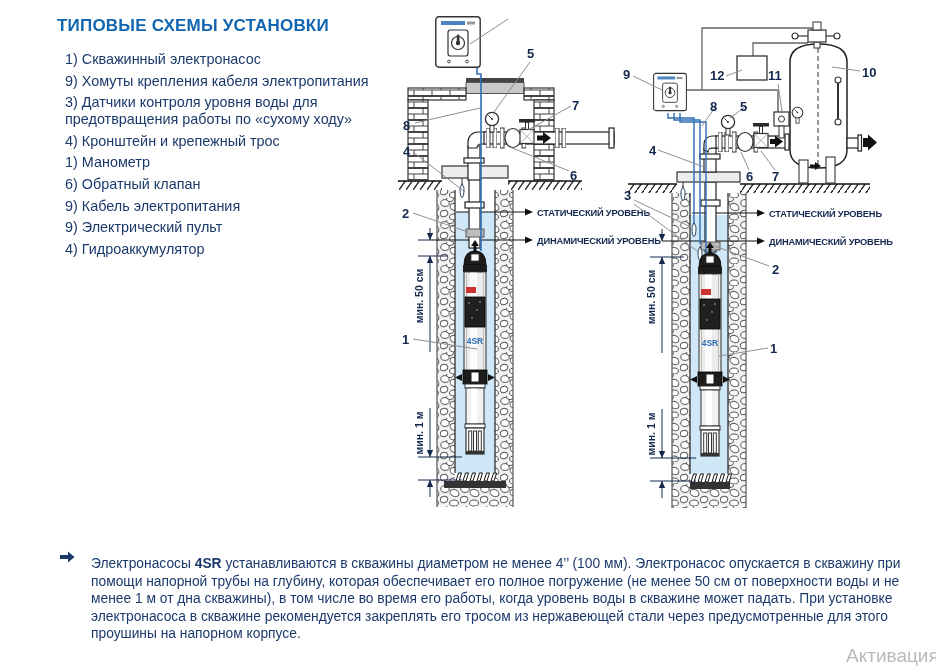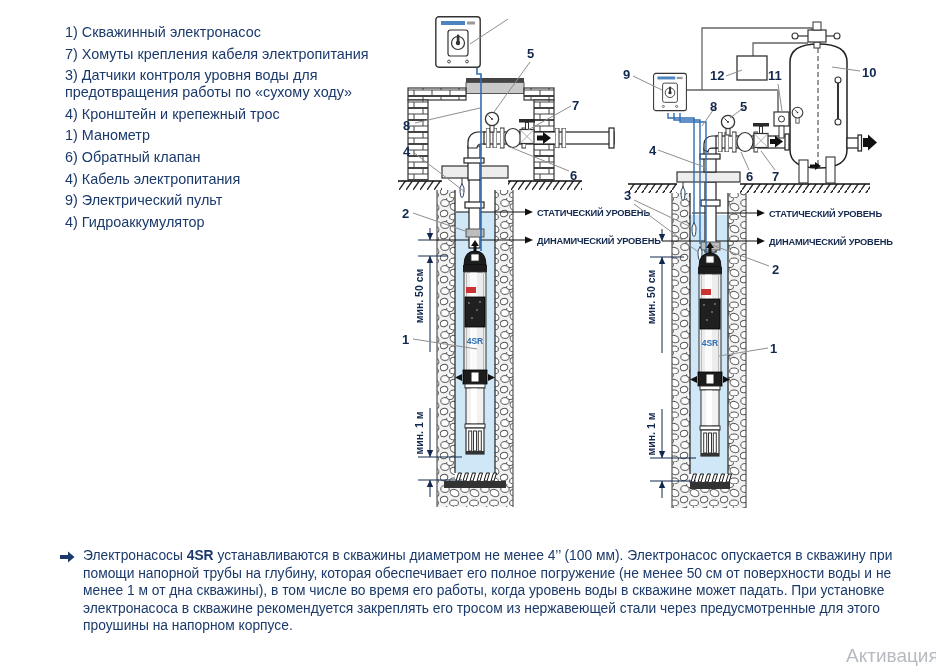--- a/index.html
+++ b/index.html
@@ -5,46 +5,47 @@
   html,body{margin:0;padding:0;}
   .page{position:relative;width:936px;height:672px;background:#ffffff;overflow:hidden;
         font-family:"Liberation Sans", sans-serif;}
   .left-col{position:absolute;left:57px;top:16px;width:356px;}
   .title{font-size:17px;font-weight:bold;color:#1266b1;margin:0 0 15px 0;letter-spacing:.2px;}
   .legend{list-style:none;margin:8px;padding:0;}
   .legend li{font-size:14.4px;line-height:17px;color:#1b3a6b;margin-bottom:4.6px;font-weight:500;}
   .diagram-svg{position:absolute;left:395px;top:0;}
   .footnote{position:absolute;left:60px;top:547px;width:860px;display:flex;gap:8px;}
   .footnote .bullet{flex:0 0 15px;margin-top:4px;}
-  .footnote p{margin:0;font-size:13.8px;line-height:17.6px;color:#1b3a6b;width:828px;}
+  .footnote p{margin:8px;font-size:13.8px;line-height:17.6px;color:#1b3a6b;width:828px;}
   .footnote b{font-weight:bold;}
   .watermark{position:absolute;left:846px;top:645px;font-size:19px;color:#b7bbbf;white-space:nowrap;}
   svg text.callout{font-size:13px;font-weight:bold;fill:#13284e;}
   svg text.level{font-size:9.3px;font-weight:bold;fill:#13284e;letter-spacing:-0.2px;}
   svg text.dim{font-size:10.5px;font-weight:bold;fill:#13284e;}
   svg text.pumpmodel{font-size:8.5px;font-weight:bold;fill:#2e6db4;}
   .ln{stroke:#222;stroke-width:1.2;fill:none;}
   .leader{stroke:#8e8e8e;stroke-width:1;fill:none;}
   .pipe{fill:#fff;stroke:#222;stroke-width:1.2;}
   .dimln{stroke:#13284e;stroke-width:1;fill:none;}
 </style>
 </head>
 <body>
 
 <div class="page">
 
   <div class="left-col">
+    <h1 class="title">ТИПОВЫЕ СХЕМЫ УСТАНОВКИ</h1>
     <ul class="legend">
       <li>1) Скважинный электронасос</li>
-      <li>7) Хомуты крепления кабеля электропитания</li>
+      <li>9) Хомуты крепления кабеля электропитания</li>
       <li>3) Датчики контроля уровня воды для предотвращения работы по «сухому ходу»</li>
       <li>4) Кронштейн и крепежный трос</li>
       <li>1) Манометр</li>
       <li>6) Обратный клапан</li>
-      <li>4) Кабель электропитания</li>
+      <li>9) Кабель электропитания</li>
       <li>9) Электрический пульт</li>
       <li>4) Гидроаккумулятор</li>
     </ul>
   </div>
 
   <svg class="diagram-svg" width="545" height="535" viewBox="395 0 545 535" xmlns="http://www.w3.org/2000/svg">
     <defs>
       <pattern id="brick" width="18" height="12" patternUnits="userSpaceOnUse">
         <rect width="18" height="12" fill="#fff"></rect>
         <path d="M0,0.5 H18 M0,6 H18 M0,11.5 H18 M9,0 V6 M0,6 V12 M18,6 V12" stroke="#444" stroke-width="1" fill="none"></path>

